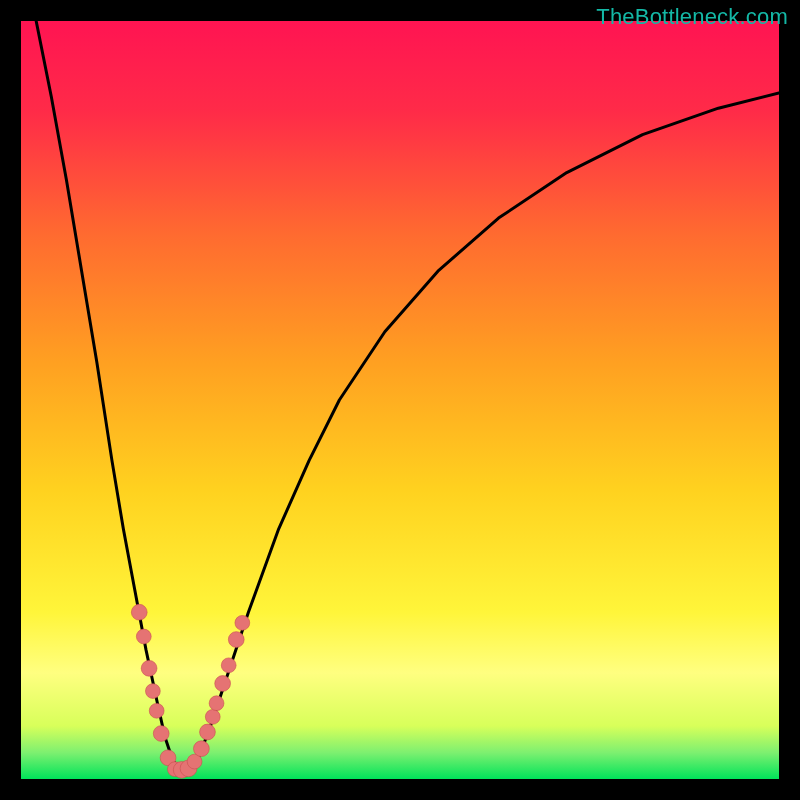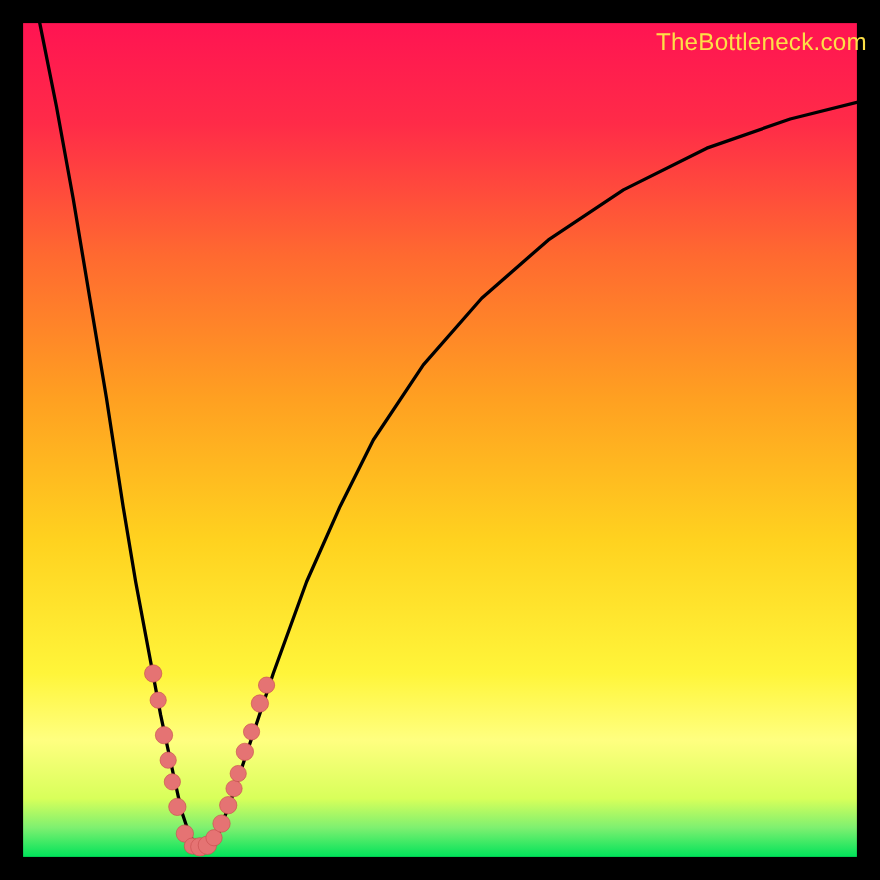--- a/index.html
+++ b/index.html
@@ -59,13 +59,13 @@
     <circle cx="180.40" cy="727.68" r="7.88" fill="#e57373" stroke="#c94f4f" stroke-width="0.6"></circle>
     <circle cx="186.47" cy="711.00" r="7.88" fill="#e57373" stroke="#c94f4f" stroke-width="0.6"></circle>
     <circle cx="191.77" cy="695.84" r="7.39" fill="#e57373" stroke="#c94f4f" stroke-width="0.6"></circle>
     <circle cx="195.56" cy="682.20" r="7.39" fill="#e57373" stroke="#c94f4f" stroke-width="0.6"></circle>
     <circle cx="201.63" cy="662.49" r="7.88" fill="#e57373" stroke="#c94f4f" stroke-width="0.6"></circle>
     <circle cx="207.69" cy="644.30" r="7.39" fill="#e57373" stroke="#c94f4f" stroke-width="0.6"></circle>
     <circle cx="215.27" cy="618.53" r="7.88" fill="#e57373" stroke="#c94f4f" stroke-width="0.6"></circle>
     <circle cx="221.34" cy="601.85" r="7.39" fill="#e57373" stroke="#c94f4f" stroke-width="0.6"></circle>
   </svg>
 
-<div class="watermark" style="right: 12px; top: 4px; color: #fde047; margin-top: 21px;">TheBottleneck.com</div>
+<div class="watermark" style="right: 12px; top: 4px; color: #14b8a6;">TheBottleneck.com</div>
 
 </body></html>

